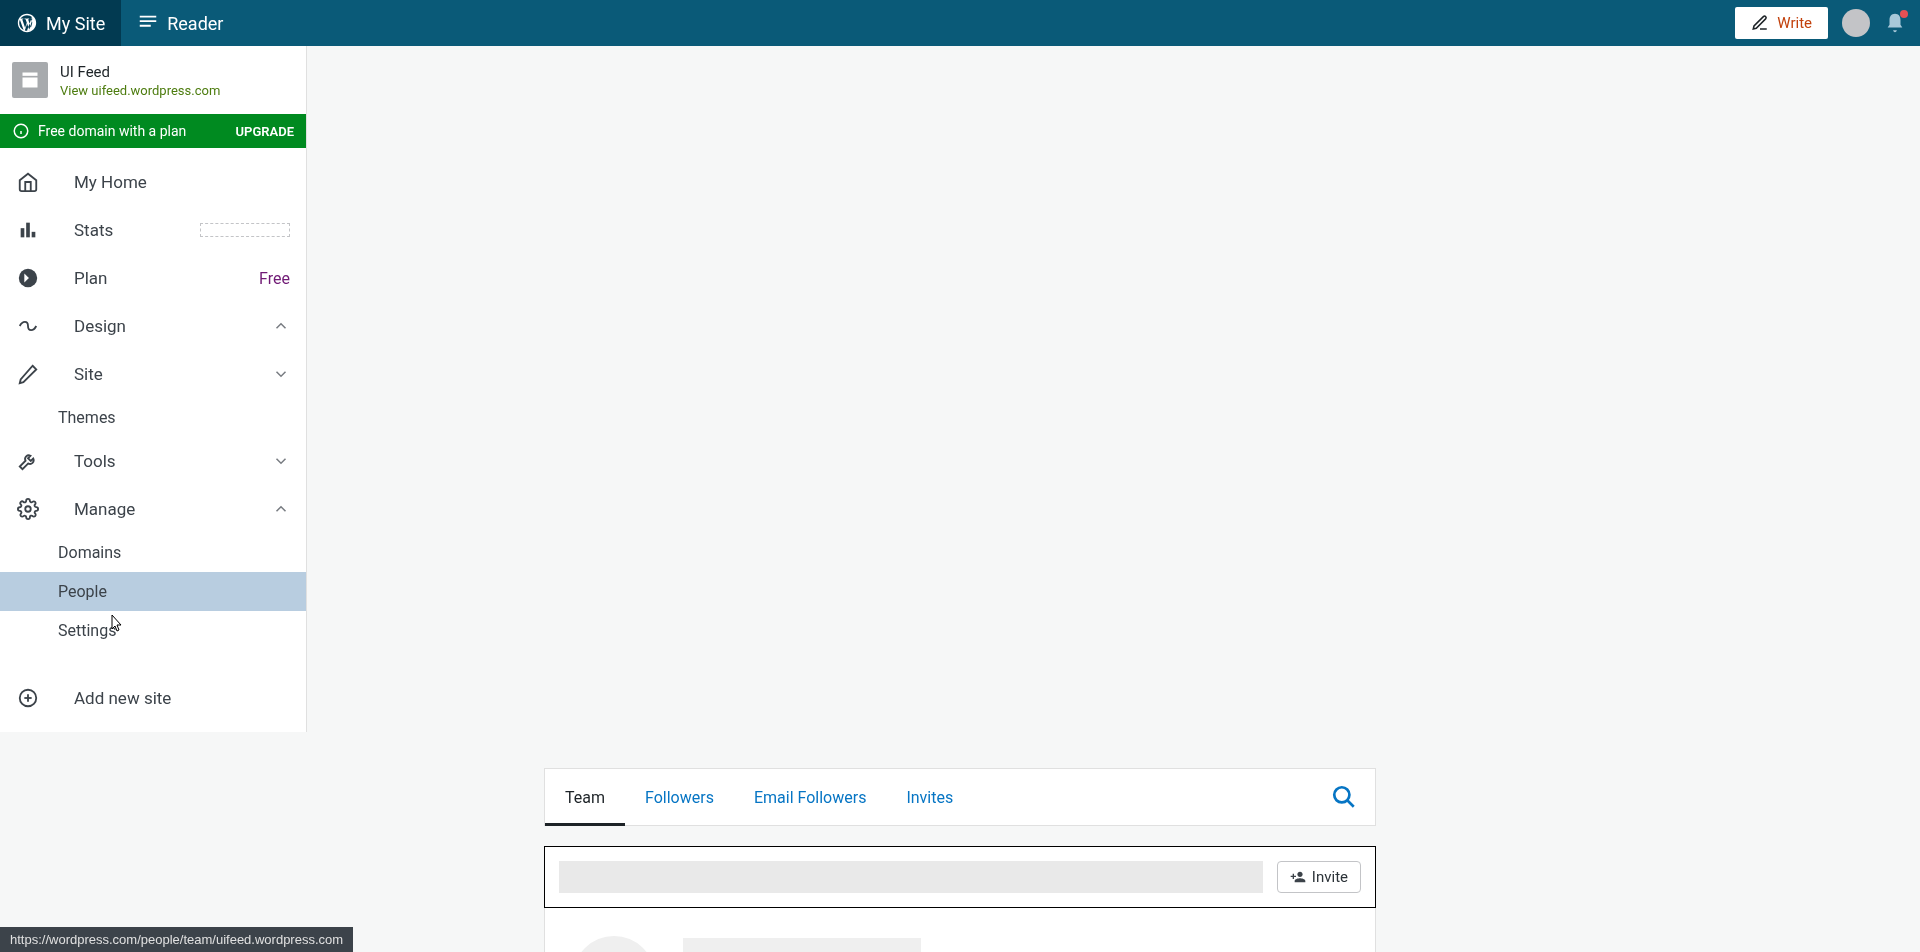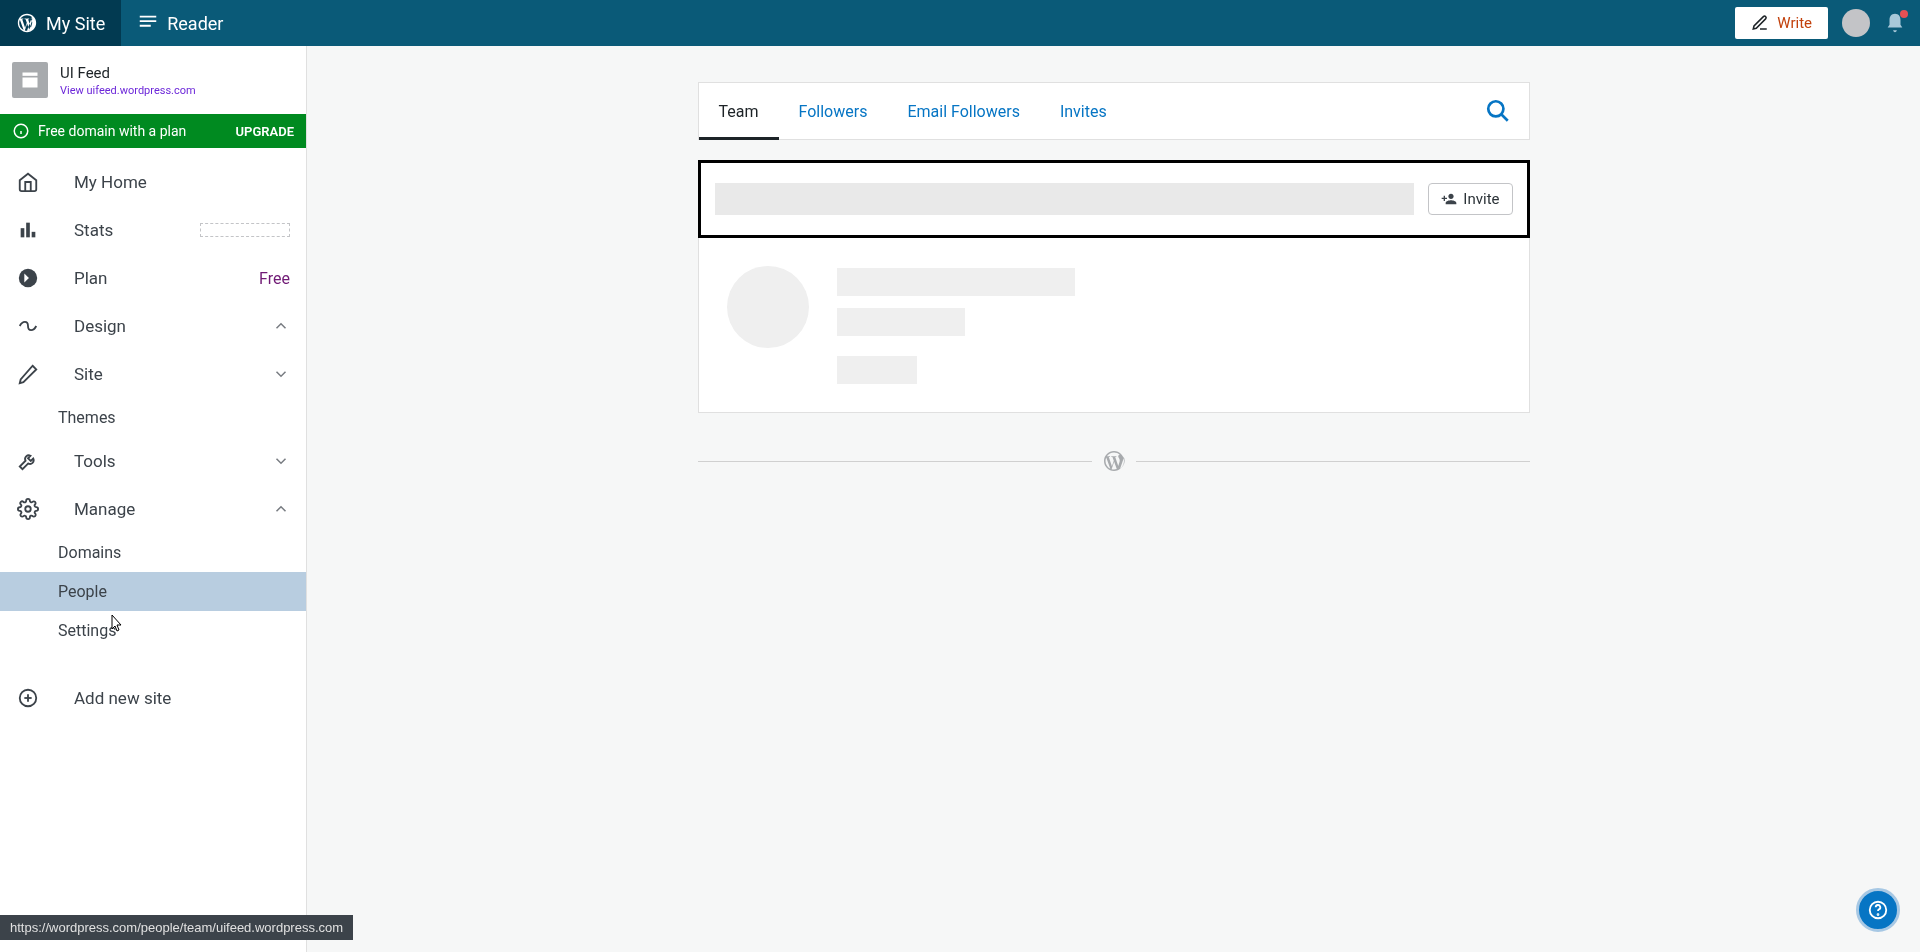--- a/index.html
+++ b/index.html
@@ -8,27 +8,27 @@
     .masterbar { background: #0a5a78; height: 46px; display: flex; align-items: center; color: #fff; }
     .masterbar-left { display: flex; height: 100%; }
     .masterbar-item { display: flex; align-items: center; padding: 0 16px; cursor: pointer; height: 100%; font-size: 18px; gap: 8px; }
     .masterbar-item.active { background: #023a51; }
     .masterbar-right { margin-left: auto; display: flex; align-items: center; gap: 14px; padding-right: 14px; }
     .write-btn { background: #fff; color: #c2410c; padding: 7px 16px; border-radius: 2px; display: flex; align-items: center; gap: 8px; font-size: 15px; cursor: pointer; }
     .avatar-circle { width: 28px; height: 28px; border-radius: 50%; background: #c3c4c7; cursor: pointer; }
     .notif-bell { width: 22px; height: 22px; cursor: pointer; position: relative; }
     .notif-bell .dot { position: absolute; top: -2px; right: -2px; width: 8px; height: 8px; background: #e65054; border-radius: 50%; }
     
-    .layout { display: flex; height: calc(952px - 46px); }
+    .layout { display: flex; height: calc(952px - 46px); flex-direction: column; }
     .sidebar { width: 307px; background: #fff; height: 100%; border-right: 1px solid #e0e0e0; display: flex; flex-direction: column; }
     .site-card { display: flex; padding: 16px 12px; gap: 12px; align-items: center; }
     .site-icon { width: 36px; height: 36px; background: #a7aaad; border-radius: 2px; display: flex; align-items: center; justify-content: center; }
     .site-icon svg { fill: #fff; }
     .site-info .name { font-size: 15px; color: #1d2327; font-weight: 400; }
-    .site-info .url { font-size: 11px; color: #6d28d9; margin-top: 2px; }
+    .site-info .url { font-size: 13px; color: #4d7c0f; margin-top: 2px; }
     
     .upsell { background: #008a20; color: #fff; display: flex; align-items: center; padding: 8px 12px; font-size: 14px; gap: 8px; }
     .upsell .upgrade { margin-left: auto; font-size: 13px; font-weight: 600; cursor: pointer; }
     
     .nav { padding: 10px 0; flex: 1; }
     .nav-item { display: flex; align-items: center; padding: 12px 16px; gap: 34px; font-size: 17px; color: #3c434a; cursor: pointer; }
     .nav-item .icon { width: 24px; height: 24px; display: flex; align-items: center; justify-content: center; }
     .nav-item .badge { margin-left: auto; font-size: 16px; color: #701a75; }
     .nav-item .chev { margin-left: auto; }
     .nav-sub { padding: 10px 16px 10px 58px; font-size: 16px; color: #3c434a; cursor: pointer; }
@@ -36,39 +36,39 @@
     .stats-sparkline { width: 90px; height: 14px; border: 1px dashed #c3c4c7; margin-left: auto; }
     
     .main { flex: 1; padding: 36px 0 0 0; display: flex; flex-direction: column; align-items: center; position: relative; }
     .tabs-card { background: #fff; width: 832px; border: 1px solid #e0e0e0; display: flex; align-items: center; height: 58px; }
     .tab { padding: 0 20px; font-size: 16px; height: 100%; display: flex; align-items: center; cursor: pointer; color: #0675c4; }
     .tab.active { color: #1d2327; position: relative; }
     .tab.active::after { content: ''; position: absolute; bottom: -1px; left: 0; right: 0; height: 3px; background: #1d2327; }
     .tabs-card .spacer { flex: 1; }
     .search-btn { padding: 0 18px; cursor: pointer; height: 100%; display: flex; align-items: center; }
     
-    .invite-card { background: #fff; width: 832px; border: 3px solid #000000; margin-top: 20px; padding: 20px 14px; display: flex; align-items: center; gap: 14px; }
+    .invite-card { background: #fff; width: 832px; border: 1px solid #000000; margin-top: 20px; padding: 14px 14px; display: flex; align-items: center; gap: 14px; }
     .invite-card .ph { flex: 1; height: 32px; background: #e9e9e9; }
     .invite-btn { border: 1px solid #c3c4c7; background: #fff; padding: 6px 12px; border-radius: 4px; display: flex; align-items: center; gap: 6px; font-size: 15px; color: #2c3338; cursor: pointer; }
     
     .person-card { background: #fff; width: 832px; border: 1px solid #e0e0e0; margin-top: 0; border-top: none; padding: 28px 28px; display: flex; align-items: flex-start; gap: 28px; }
     .person-card .avatar { width: 82px; height: 82px; border-radius: 50%; background: #efefef; }
     .person-card .text-ph { display: flex; flex-direction: column; gap: 12px; margin-top: 2px; }
     .ph-line { height: 28px; background: #efefef; }
     .ph-line.w1 { width: 238px; }
     .ph-line.w2 { width: 128px; }
     .ph-line.w3 { width: 80px; height: 28px; margin-top: 8px; }
     
     .footer-divider { width: 832px; display: flex; align-items: center; margin-top: 36px; }
     .footer-divider .line { flex: 1; height: 1px; background: #d0d0d0; }
     .wp-footer-icon { margin: 0 10px; }
     
     .help-fab { position: absolute; right: 20px; bottom: 20px; width: 44px; height: 44px; border-radius: 50%; background: #0675c4; display: flex; align-items: center; justify-content: center; cursor: pointer; border: 3px solid #a7c8e4; }
     
-    .status-bar { position: absolute; bottom: 12px; left: 0; background: #3c434a; color: #e0e0e0; padding: 5px 10px; font-size: 13px; font-family: "Segoe UI", Arial, sans-serif; }
+    .status-bar { position: absolute; bottom: 0; left: 0; background: #3c434a; color: #e0e0e0; padding: 5px 10px; font-size: 13px; font-family: "Segoe UI", Arial, sans-serif; }
     
     .cursor-pointer { position: absolute; left: 105px; top: 614px; pointer-events: none; z-index: 99; }
     
     svg { display: block; }
   </style>
 </head>
 <body>
 
 <div class="masterbar">
   <div class="masterbar-left">

